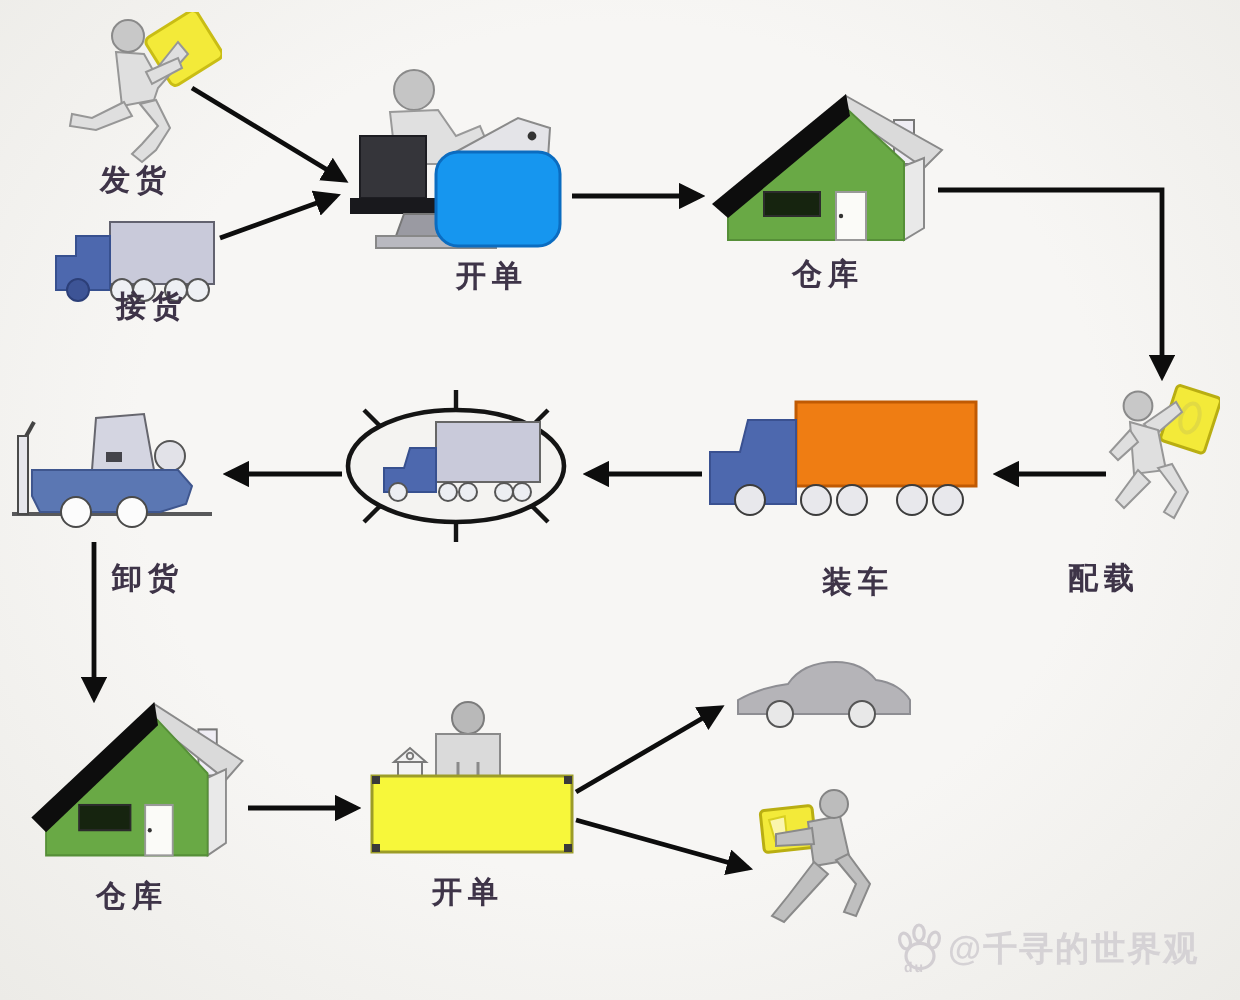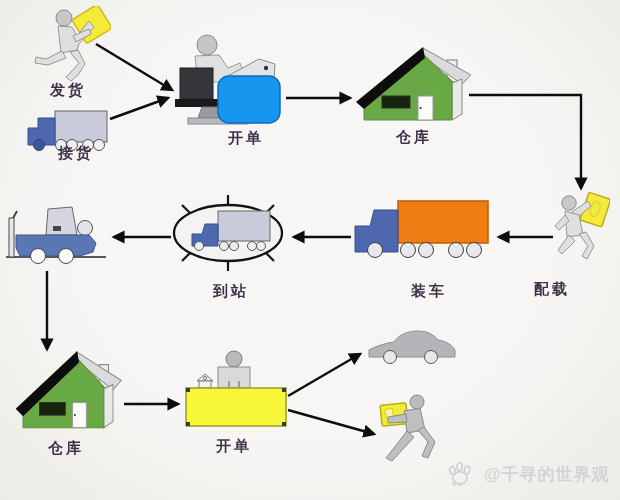--- a/index.html
+++ b/index.html
@@ -16,21 +16,21 @@
   }
   .icon{position:absolute;}
   .lbl{
     position:absolute;text-align:center;font-weight:700;font-size:15px;
     color:var(--label);letter-spacing:3px;white-space:nowrap;
   }
   .lbl.tight{letter-spacing:1.5px;}
   .edges{position:absolute;left:0;top:0;pointer-events:none;}
   .edges line,.edges polyline{stroke:var(--arrow);stroke-width:2.4;fill:none;}
   .watermark{
-    position:absolute;left:448px;top:461px;display:flex;align-items:center;gap:12px;
+    position:absolute;left:448px;top:461px;display:flex;align-items:center;gap:2px;
     color:var(--watermark-gray);font-weight:700;font-size:17px;letter-spacing:1px;
   }
 </style>
 </head>
 <body>
 
 <div class="stage">
 
   <svg class="edges" width="620" height="500">
     <defs>
@@ -200,21 +200,21 @@
     </g>
     <circle cx="41" cy="10" r="7" fill="#bcbcbc" stroke="#848484"></circle>
   </svg>
 
   <div class="lbl" style="left:33px;top:81px;width:70px">发货</div>
   <div class="lbl" style="left:41px;top:144px;width:70px">接货</div>
   <div class="lbl" style="left:211px;top:129px;width:70px">开单</div>
   <div class="lbl" style="left:379px;top:128px;width:70px">仓库</div>
   <div class="lbl" style="left:517px;top:280px;width:70px">配载</div>
   <div class="lbl" style="left:394px;top:282px;width:70px">装车</div>
-  <div class="lbl" style="left:196px;top:282px;width:70px">到站</div>
+  <div class="lbl" style="left:39px;top:280px;width:70px">卸货</div>
   <div class="lbl" style="left:31px;top:439px;width:70px">仓库</div>
   <div class="lbl" style="left:199px;top:437px;width:70px">开单</div>
 
   <div class="watermark">
     <svg width="24" height="26" viewBox="0 0 24 26">
       <g fill="none" stroke="#d2ced2" stroke-width="1.6">
         <ellipse cx="12" cy="17" rx="7" ry="6.3"></ellipse>
         <ellipse cx="4.5" cy="9.5" rx="2.6" ry="4" transform="rotate(-16 4.5 9.5)"></ellipse>
         <ellipse cx="11.5" cy="5.5" rx="2.6" ry="4"></ellipse>
         <ellipse cx="19" cy="9" rx="2.6" ry="4" transform="rotate(16 19 9)"></ellipse>

